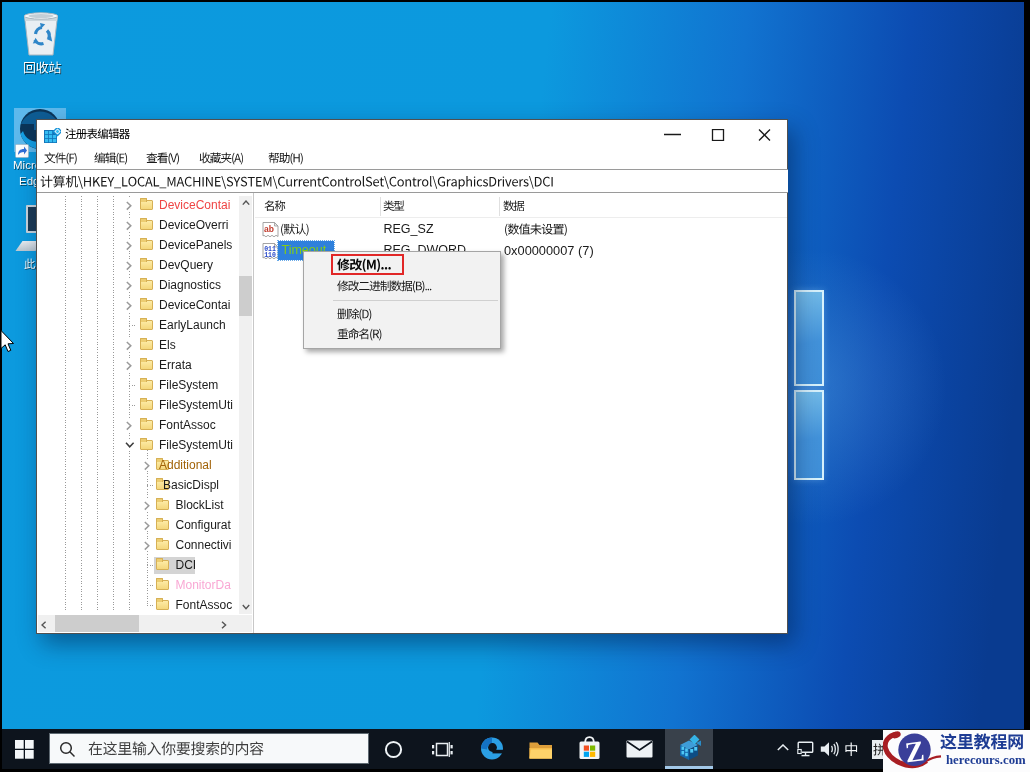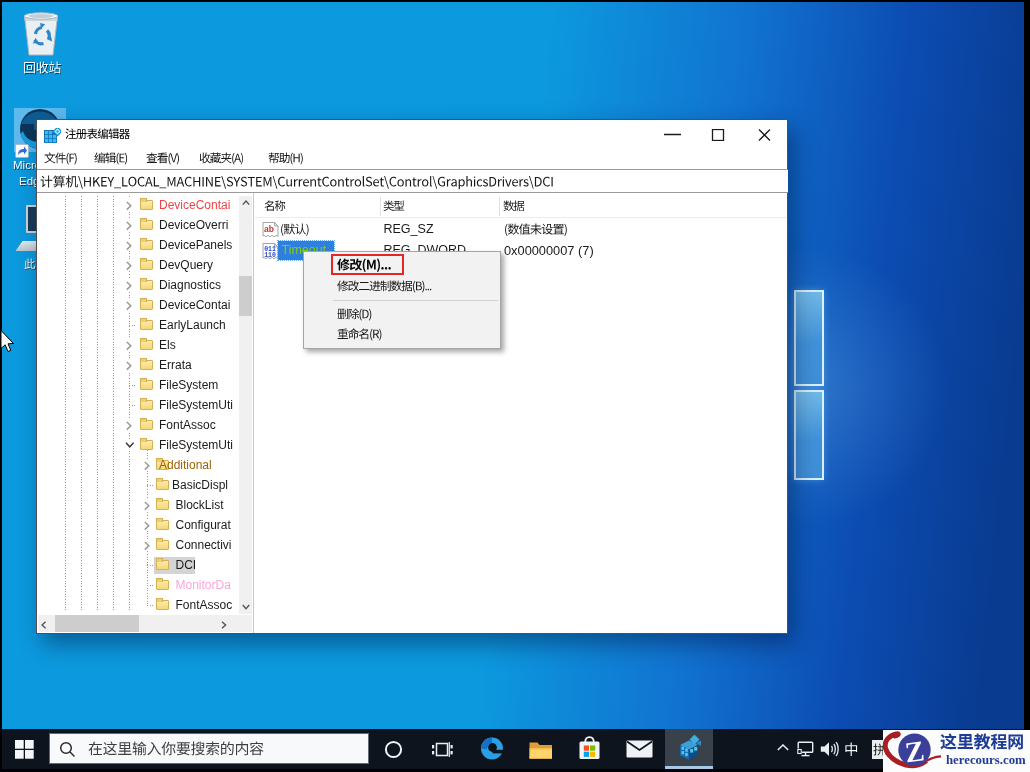--- a/index.html
+++ b/index.html
@@ -171,21 +171,21 @@
     <div class="fld" style="left:139.5px;top:439.5px"></div>
     <div style="position:absolute;left:159px;top:436.0px;font:400 12px 'Liberation Sans', sans-serif;color:#1b1b1b;line-height:18px;white-space:pre;z-index:4">FileSystemUti</div>
     <div style="position:absolute;left:142.5px;top:459px;width:9px;height:12px;background:#fff;z-index:3"></div>
     <svg style="position:absolute;left:143.5px;top:460.5px;z-index:4;" width="7" height="10" viewBox="0 0 7 10">
       <polyline points="0.8,1 4.8,4.7 0.8,8.6" fill="none" stroke="#9a9a9a" stroke-width="1.5"></polyline>
     </svg>
     <div class="fld" style="left:156px;top:459.5px"></div>
     <div style="position:absolute;left:159px;top:456.0px;font:400 12px 'Liberation Sans', sans-serif;color:#a16207;line-height:18px;white-space:pre;z-index:4">Additional</div>
     <div style="position:absolute;left:146.5px;top:485px;width:7.0px;height:1px;z-index:3;background:repeating-linear-gradient(to right,#9a9a9a 0 1px,transparent 1px 2.6px)"></div>
     <div class="fld" style="left:156px;top:479.5px"></div>
-    <div style="position:absolute;left:172px;top:476.0px;font:400 12px 'Liberation Sans', sans-serif;color:#1b1b1b;line-height:18px;white-space:pre;z-index:4">BasicDispl</div>
+    <div style="position:absolute;left:163px;top:476.0px;font:400 12px 'Liberation Sans', sans-serif;color:#1b1b1b;line-height:18px;white-space:pre;z-index:4">BasicDispl</div>
     <div style="position:absolute;left:142.5px;top:499px;width:9px;height:12px;background:#fff;z-index:3"></div>
     <svg style="position:absolute;left:143.5px;top:500.5px;z-index:4;" width="7" height="10" viewBox="0 0 7 10">
       <polyline points="0.8,1 4.8,4.7 0.8,8.6" fill="none" stroke="#9a9a9a" stroke-width="1.5"></polyline>
     </svg>
     <div class="fld" style="left:156px;top:499.5px"></div>
     <div style="position:absolute;left:175.5px;top:496.0px;font:400 12px 'Liberation Sans', sans-serif;color:#1b1b1b;line-height:18px;white-space:pre;z-index:4">BlockList</div>
     <div style="position:absolute;left:142.5px;top:519px;width:9px;height:12px;background:#fff;z-index:3"></div>
     <svg style="position:absolute;left:143.5px;top:520.5px;z-index:4;" width="7" height="10" viewBox="0 0 7 10">
       <polyline points="0.8,1 4.8,4.7 0.8,8.6" fill="none" stroke="#9a9a9a" stroke-width="1.5"></polyline>
     </svg>

